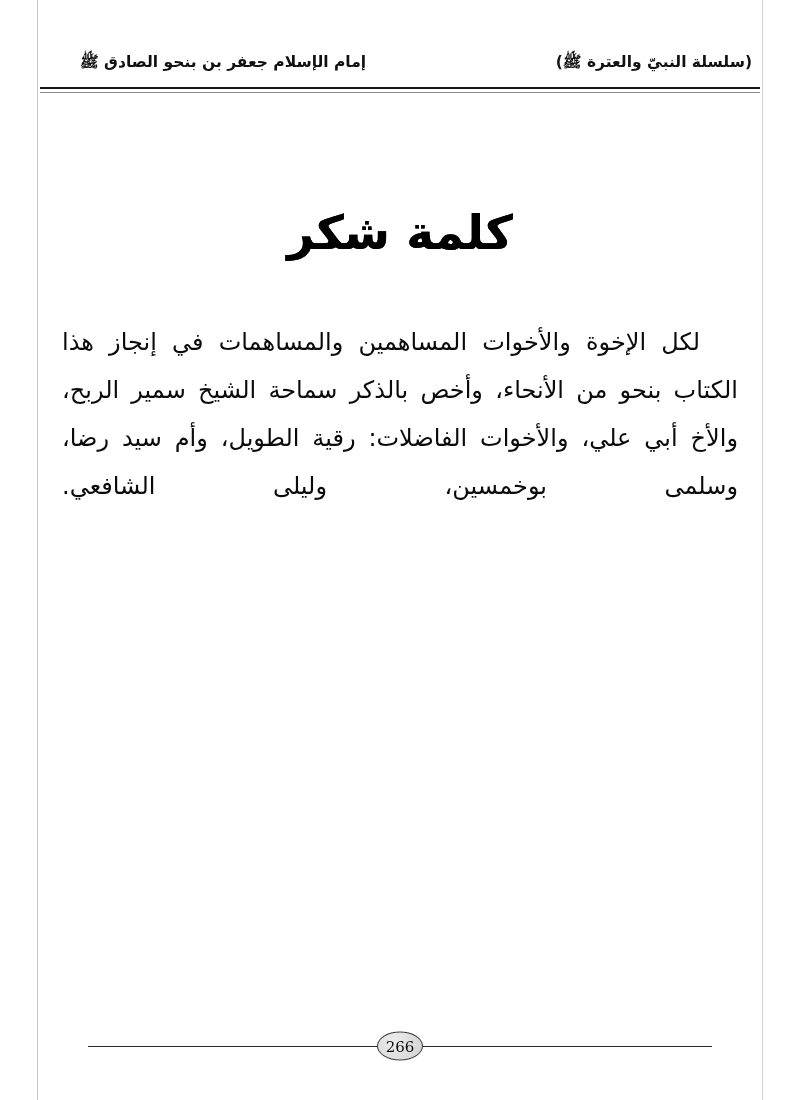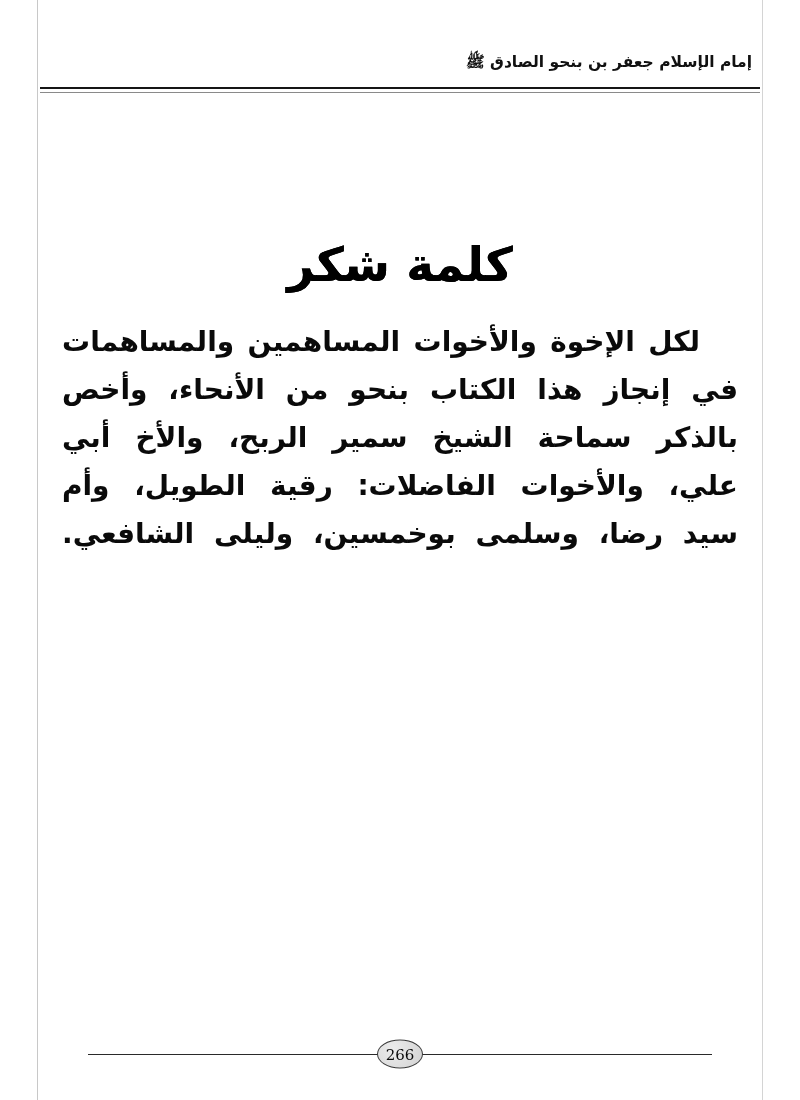--- a/index.html
+++ b/index.html
@@ -56,45 +56,43 @@
     position: absolute;
     top: 205px;
     right: 0;
     left: 0;
     text-align: center;
     font-size: 47px;
     font-weight: bold;
     color: #000;
     letter-spacing: 1px;
     text-shadow: 0 0 0.5px #000;
-    margin-top: 32px;
   }
 
   
   .body-paragraph {
     position: absolute;
     top: 318px;
     right: 62px;
     left: 62px;
-    font-size: 28px;
+    font-size: 24px;
     line-height: 48px;
     color: #0a0a0a;
     text-align: justify;
     text-align-last: justify;
     text-indent: 38px;
     word-spacing: 3px;
-    font-weight: bold;
   }
 
   
   .footer {
     position: absolute;
     left: 88px;
     right: 88px;
-    bottom: 30px;
+    bottom: 38px;
     height: 32px;
   }
   .footer-line {
     position: absolute;
     top: 50%;
     left: 0;
     right: 0;
     height: 1px;
     background: #2a2a2a;
   }
@@ -123,20 +121,21 @@
 </head>
 <body>
 
 <div class="page">
 
   <div class="edge left"></div>
   <div class="edge right"></div>
 
   <header>
     <div class="header-row">
+      <span>(سلسلة النبيّ والعترة ﷺ)</span>
       <span>إمام الإسلام جعفر بن بنحو الصادق ﷺ</span>
     </div>
     <div class="header-rule"></div>
   </header>
 
   <h1 class="chapter-title">كلمة شكر</h1>
 
   <p class="body-paragraph">لكل الإخوة والأخوات المساهمين والمساهمات في إنجاز هذا الكتاب بنحو من الأنحاء، وأخص بالذكر سماحة الشيخ سمير الربح، والأخ أبي علي، والأخوات الفاضلات: رقية الطويل، وأم سيد رضا، وسلمى بوخمسين، وليلى الشافعي.</p>
 
   <footer class="footer">

